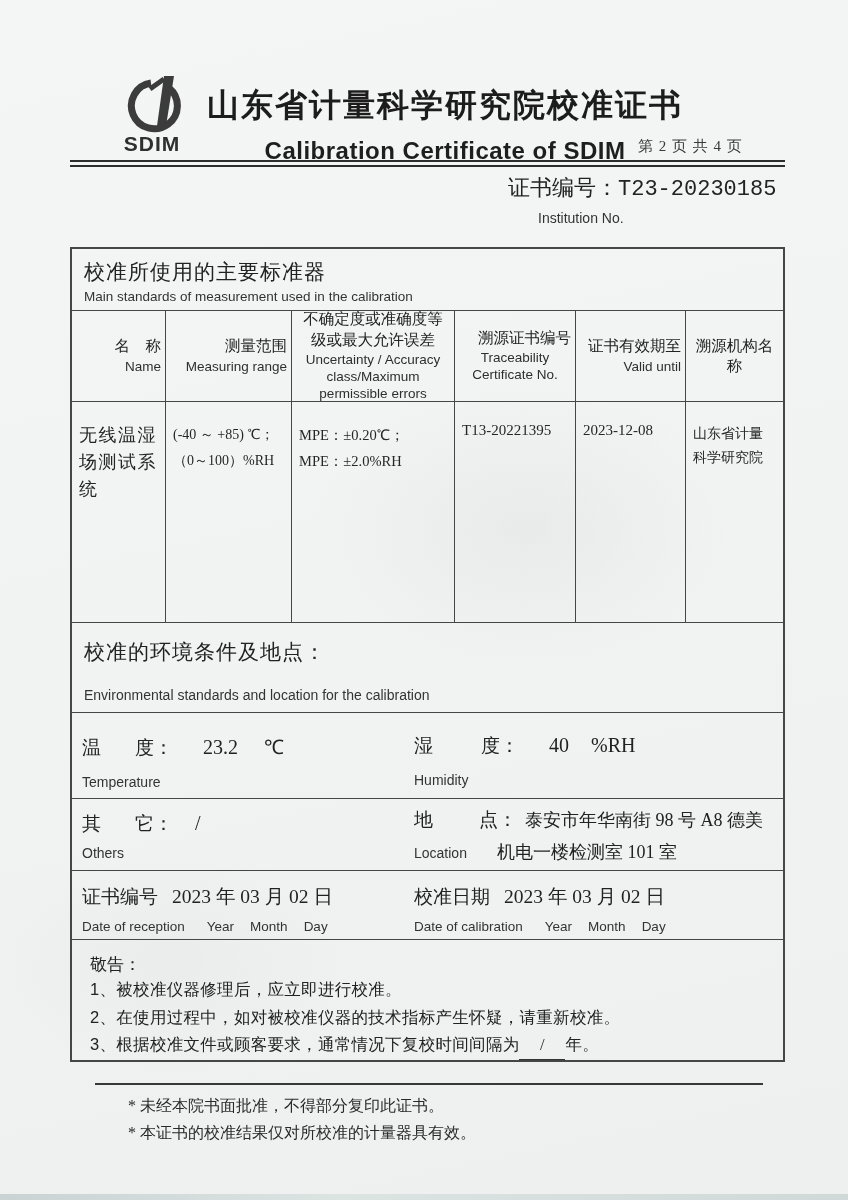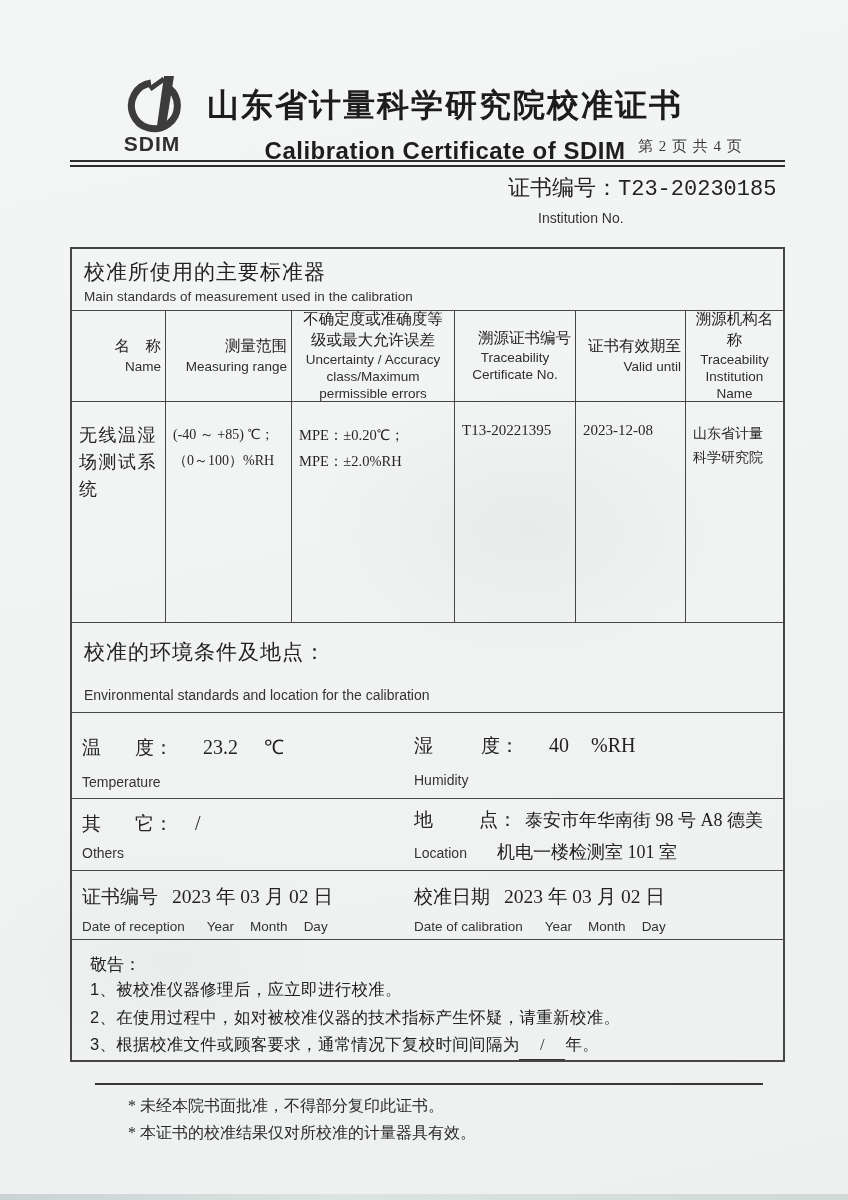--- a/index.html
+++ b/index.html
@@ -141,21 +141,20 @@
       <div class="hcell">
         <div class="zh">溯源证书编号</div>
         <div class="en">Traceability Certificate No.</div>
       </div>
       <div class="hcell">
         <div class="zh">证书有效期至</div>
         <div class="en">Valid until</div>
       </div>
       <div class="hcell">
         <div class="zh">溯源机构名称</div>
-        <div class="en">Traceability Institution Name</div>
       </div>
 
       <div class="bcell cell-name">无线温湿场测试系统</div>
       <div class="bcell cell-range">
         <div>(-40 ～ +85) ℃；</div>
         <div>（0～100）%RH</div>
       </div>
       <div class="bcell cell-mpe">
         <div>MPE：±0.20℃；</div>
         <div>MPE：±2.0%RH</div>

